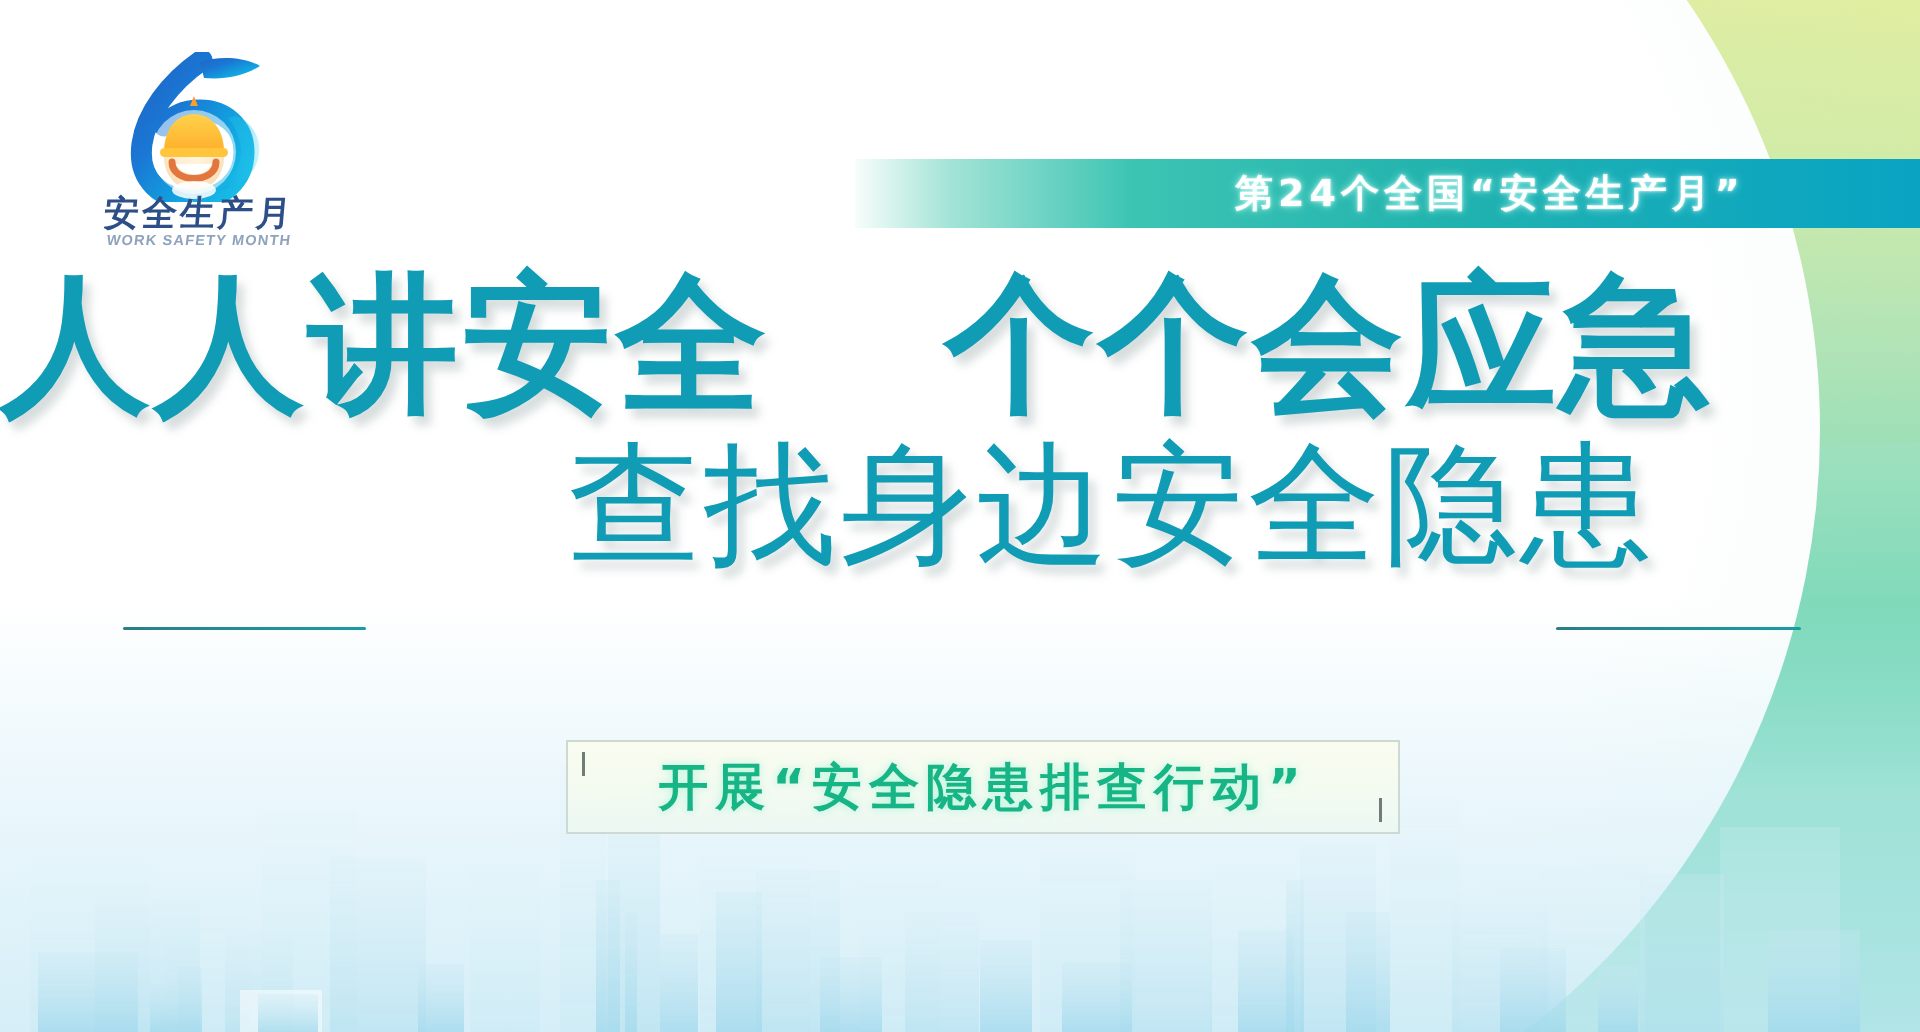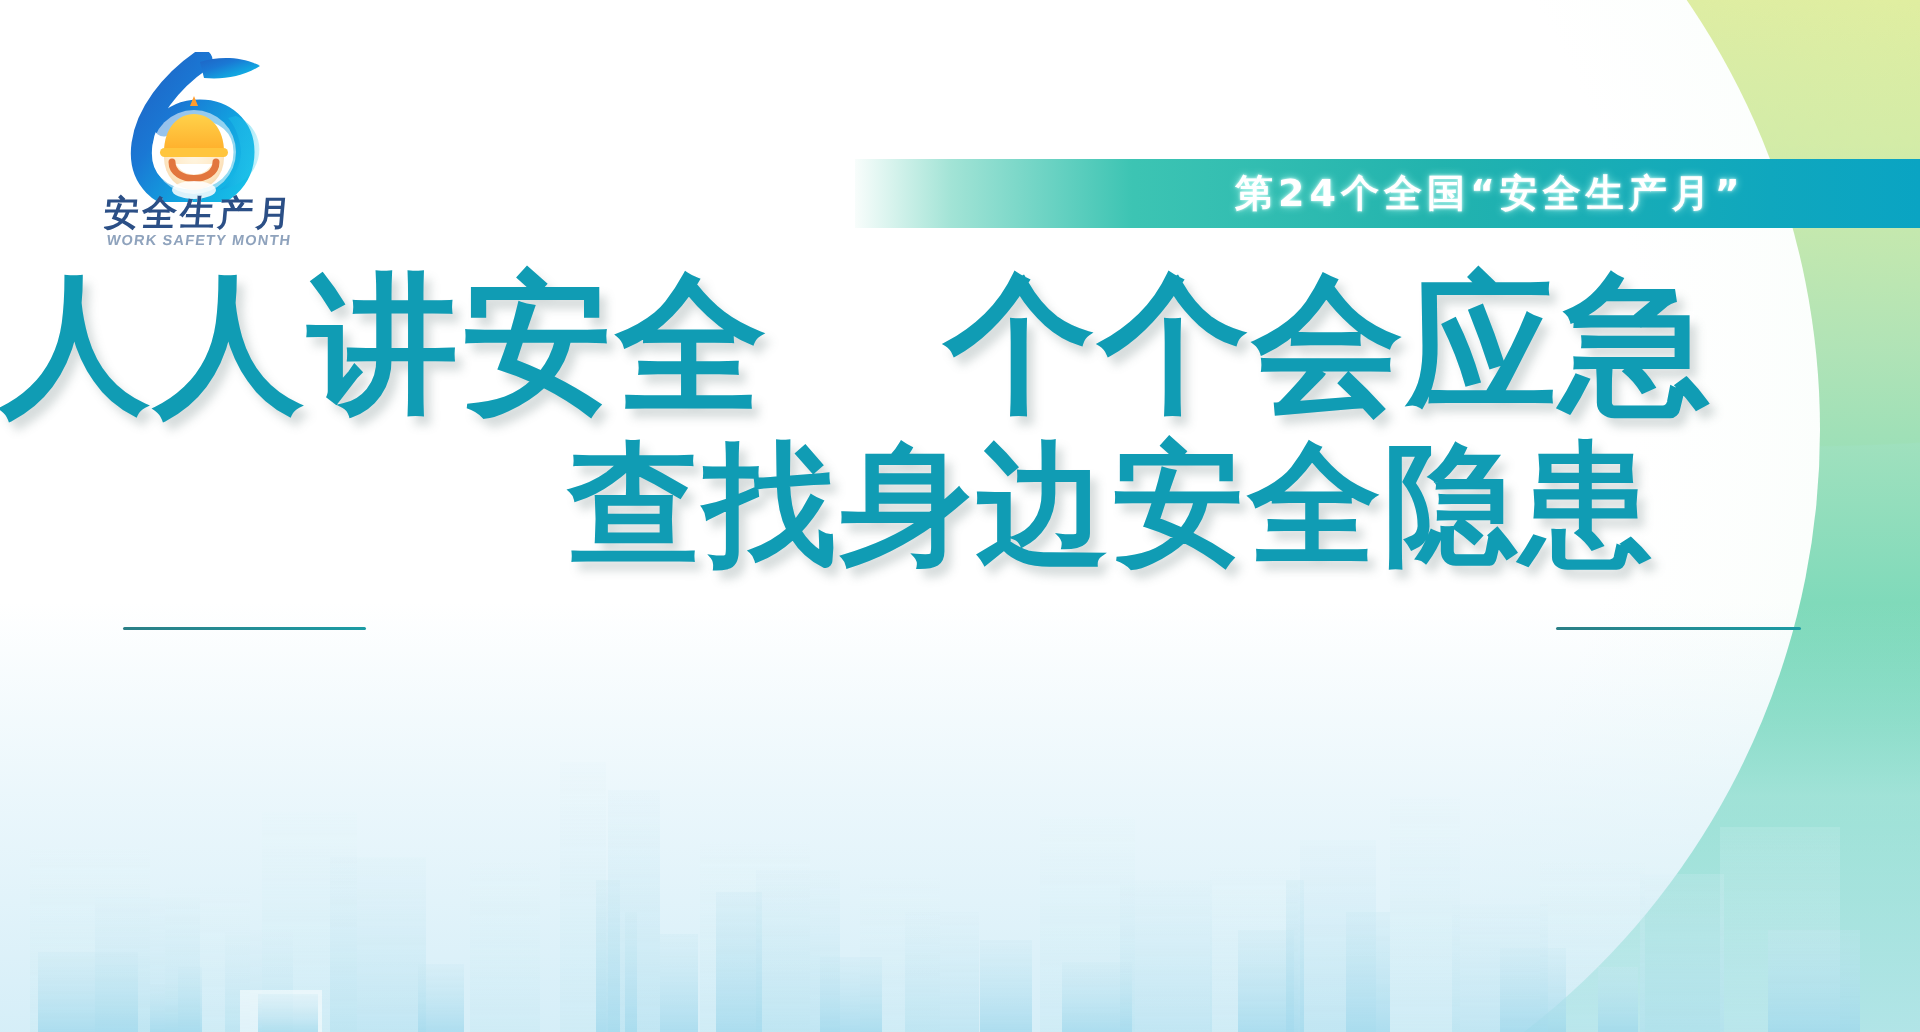--- a/index.html
+++ b/index.html
@@ -123,21 +123,21 @@
     paint-order:stroke fill;
     text-shadow:7px 9px 10px rgba(120,140,140,.30);
     white-space:nowrap;
   }
   .hl-gap{display:inline-block;width:62px;}
   .hl-line2-wrap{
     position:relative;margin-top:14px;height:140px;
   }
   .hl-line2{
     position:absolute;left:16px;right:0;top:0;
-    font-size:132px;line-height:1.05;font-weight:bold;letter-spacing:4px;
+    font-size:132px;line-height:1.05;font-weight:normal;letter-spacing:4px;
     color:#109cb4;
     font-family:"DejaVu Sans","Liberation Sans",sans-serif;
     -webkit-text-stroke:9px #ffffff;
     paint-order:stroke fill;
     text-shadow:7px 9px 10px rgba(120,140,140,.30);
     white-space:nowrap;
     padding-left:32px;
   }
   .rule{
     position:absolute;height:3px;top:63px;
@@ -305,14 +305,19 @@
       <span>个个会应急</span>
     </div>
     <div class="hl-line2-wrap">
       <div class="hl-line2">查找身边安全隐患</div>
     </div>
   </div>
 
   <div class="rule rule-left" style="top:627px;"></div>
   <div class="rule rule-right" style="top:627px;"></div>
 
+  <div class="subbox">
+    <span class="tick tick-tl"></span>
+    <span class="subbox-text">开展“安全隐患排查行动”</span>
+    <span class="tick tick-br"></span>
+  </div>
 
 </div>
 
 </body></html>

